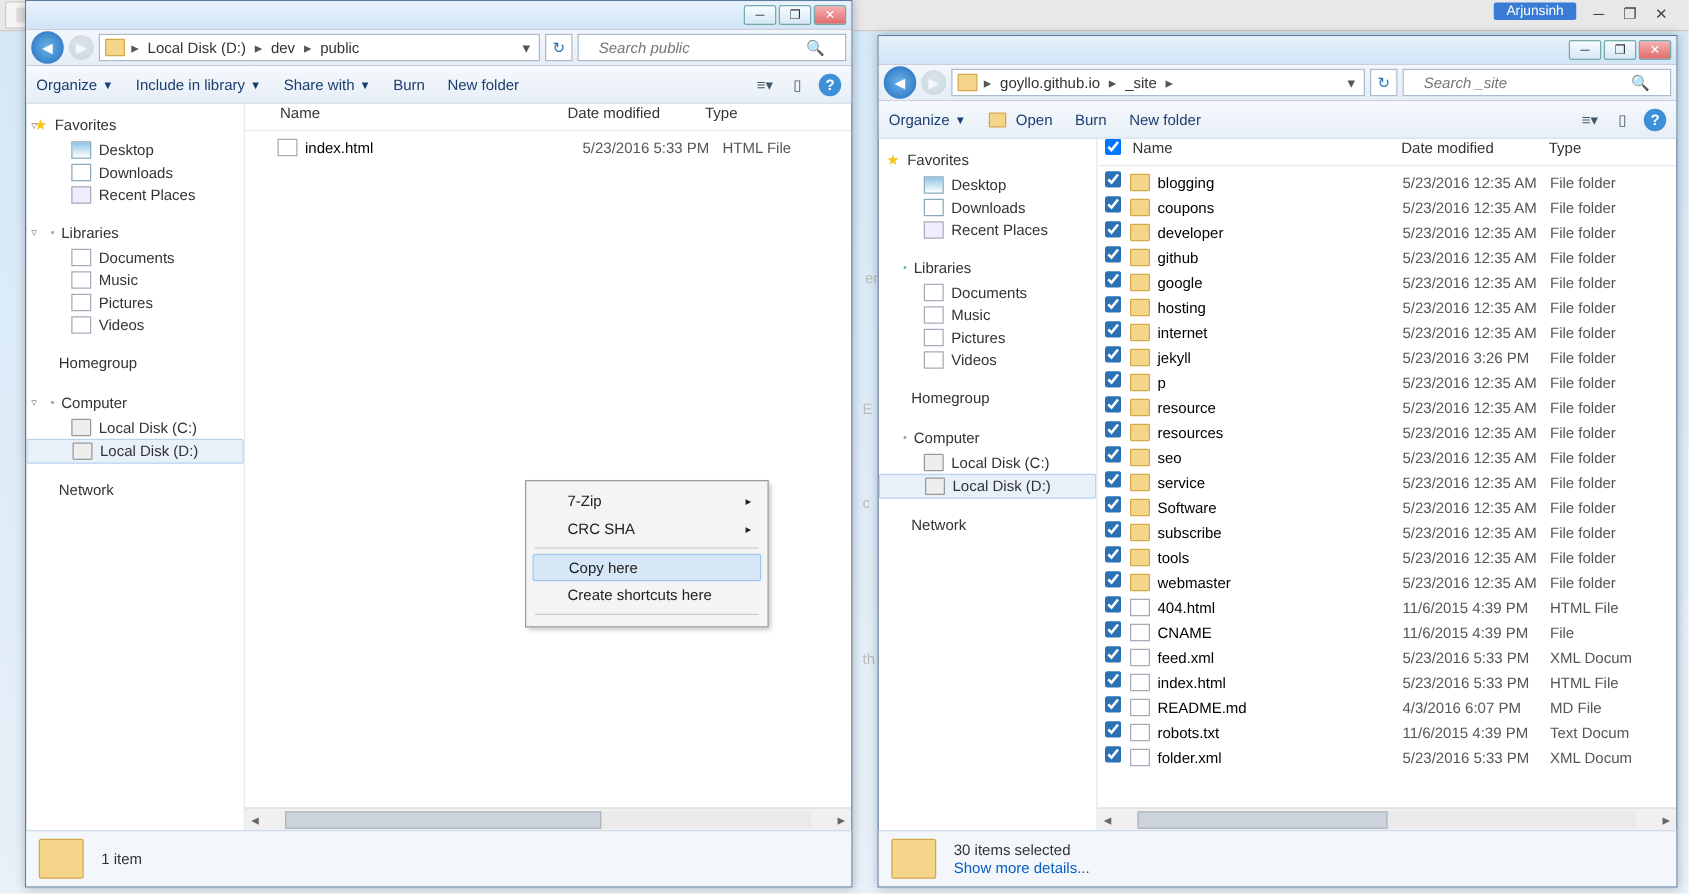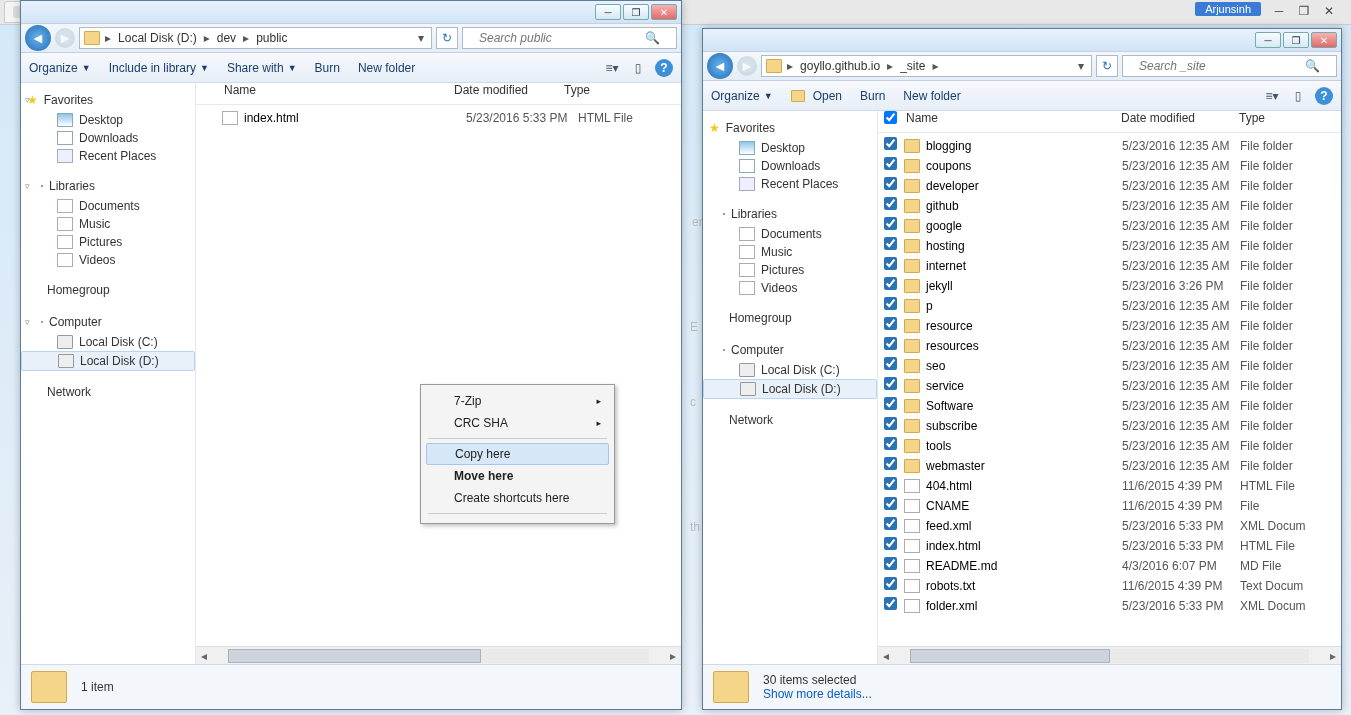--- a/index.html
+++ b/index.html
@@ -281,21 +281,20 @@
     <div class="cm-item">
         <span>7-Zip</span>
         <span class="sub">▸</span>
       </div>
     <div class="cm-item">
         <span>CRC SHA</span>
         <span class="sub">▸</span>
       </div>
     <div class="sep"></div>
     <div class="cm-item hover">Copy here</div>
-    <div class="cm-item bold">Move here</div>
     <div class="cm-item">Create shortcuts here</div>
     <div class="sep"></div>
   </div>
 
   <div class="explorer-window win2">
     <div class="titlebar">
       <div class="caption-btn">─</div>
       <div class="caption-btn">❐</div>
       <div class="caption-btn close">✕</div>
     </div>

